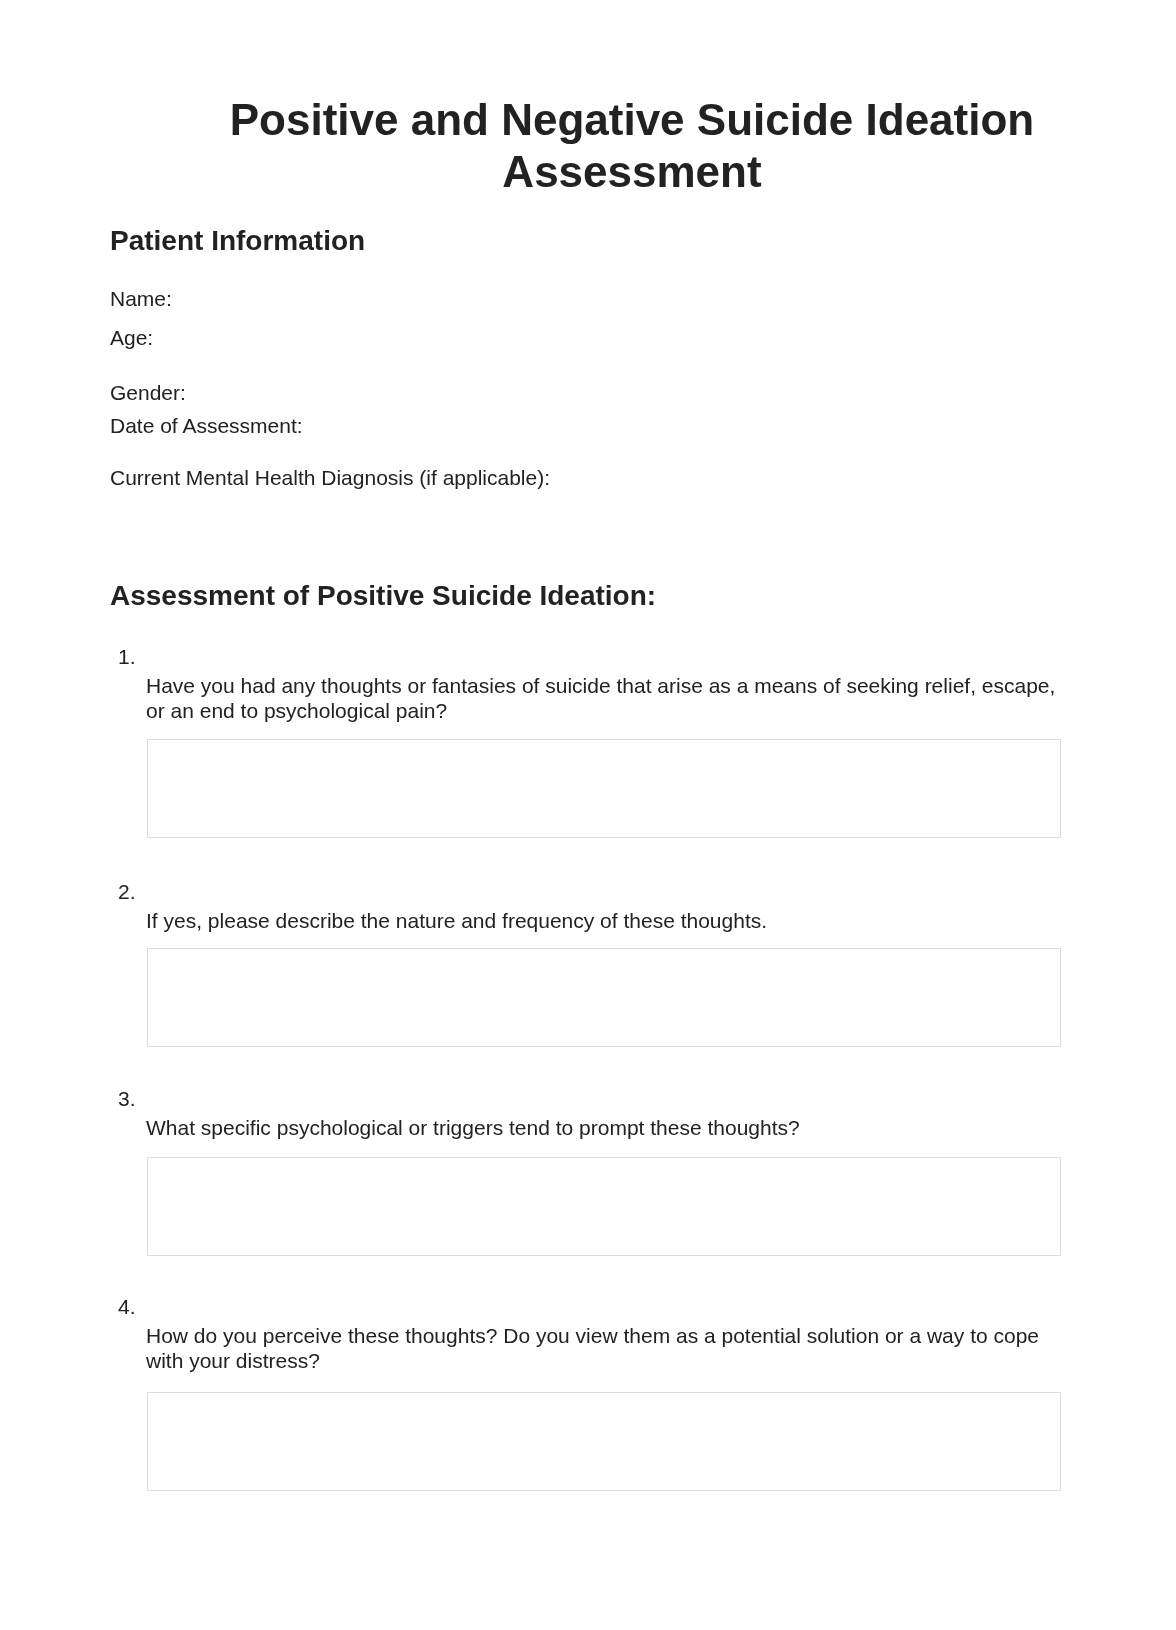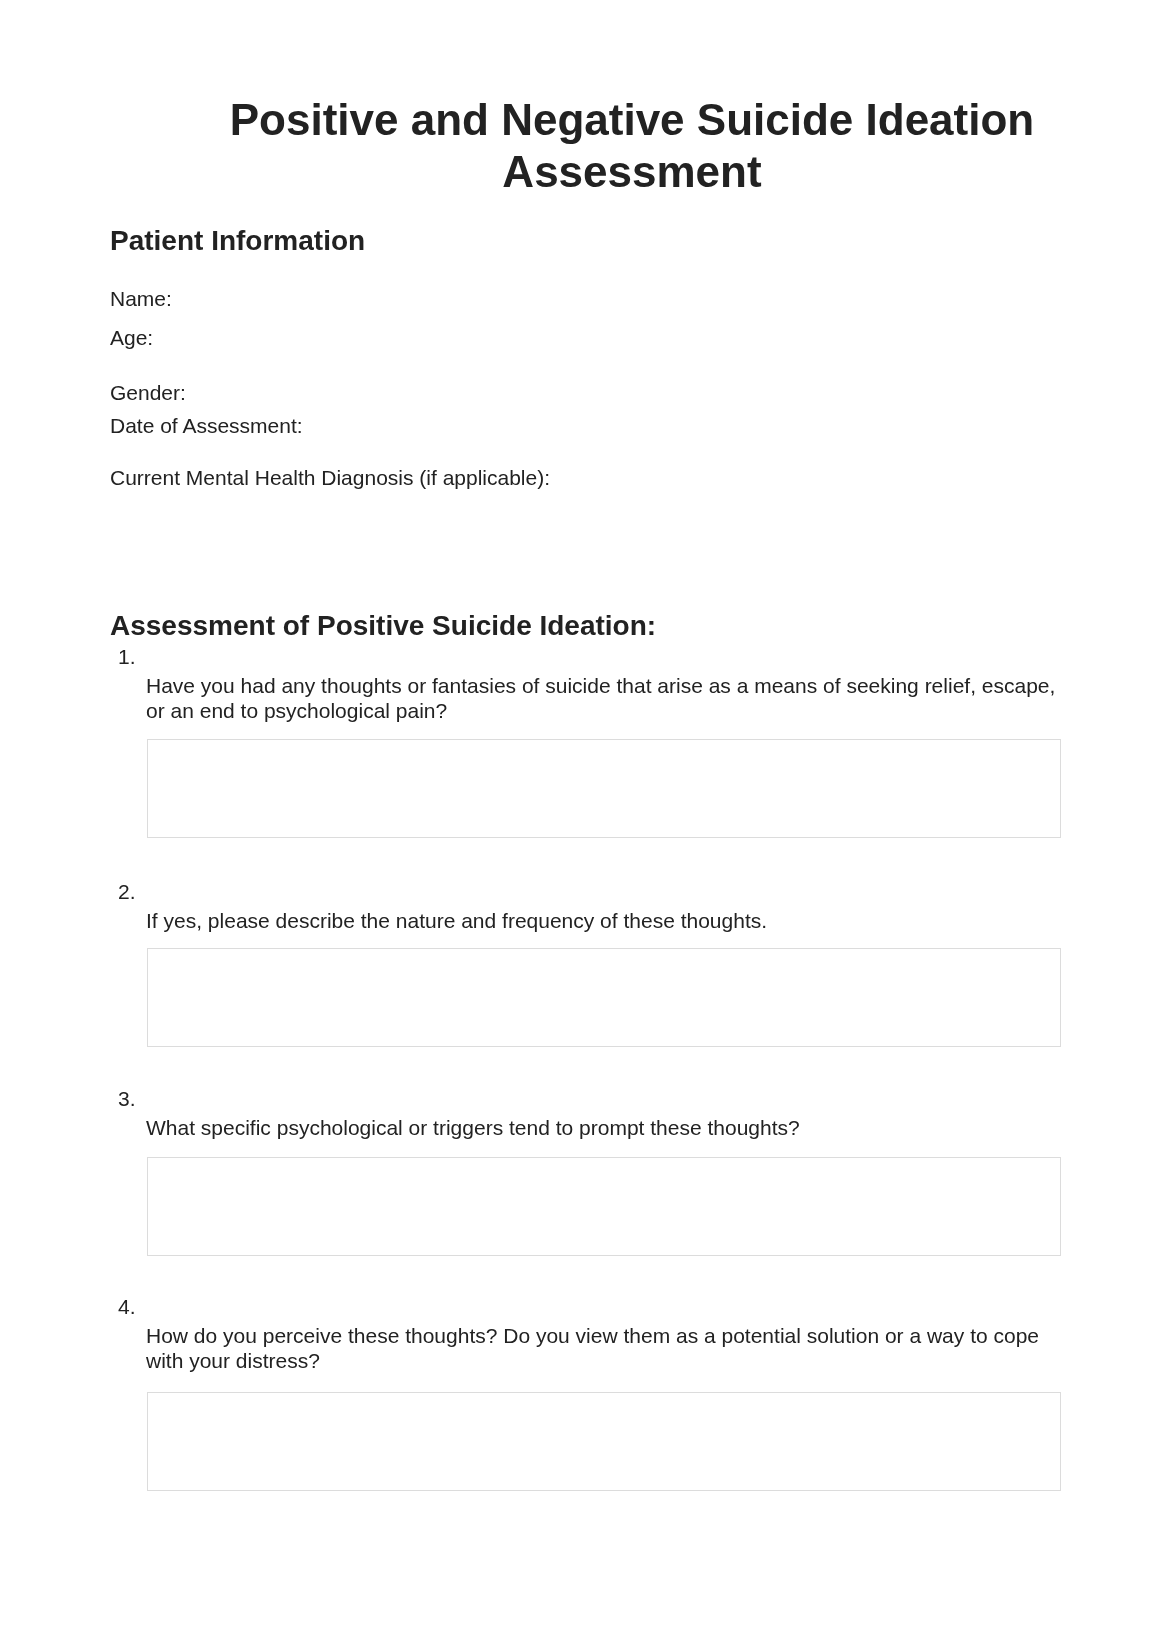--- a/index.html
+++ b/index.html
@@ -80,21 +80,21 @@
 </h1>
 
 <h2 class="section-heading" style="top:226px;">Patient Information</h2>
 
 <div class="field-label" style="top:286px;">Name:</div>
 <div class="field-label" style="top:325px;">Age:</div>
 <div class="field-label" style="top:352px;margin-top:28px;">Gender:</div>
 <div class="field-label" style="top:413px;">Date of Assessment:</div>
 <div class="field-label" style="top:465px;">Current Mental Health Diagnosis (if applicable):</div>
 
-<h2 class="section-heading" style="top:611px;">Assessment of Positive Suicide Ideation:</h2>
+<h2 class="section-heading" style="top:581px;">Assessment of Positive Suicide Ideation:</h2>
 
 <div class="question" style="top:644px;">
   <span class="num">1.</span>
   <span class="text">Have you had any thoughts or fantasies of suicide that arise as a means of seeking relief, escape, or an end to psychological pain?</span>
 </div>
 <div class="answer-box" style="top:739px;"></div>
 
 <div class="question" style="top:879px;">
   <span class="num">2.</span>
   <span class="text">If yes, please describe the nature and frequency of these thoughts.</span>

